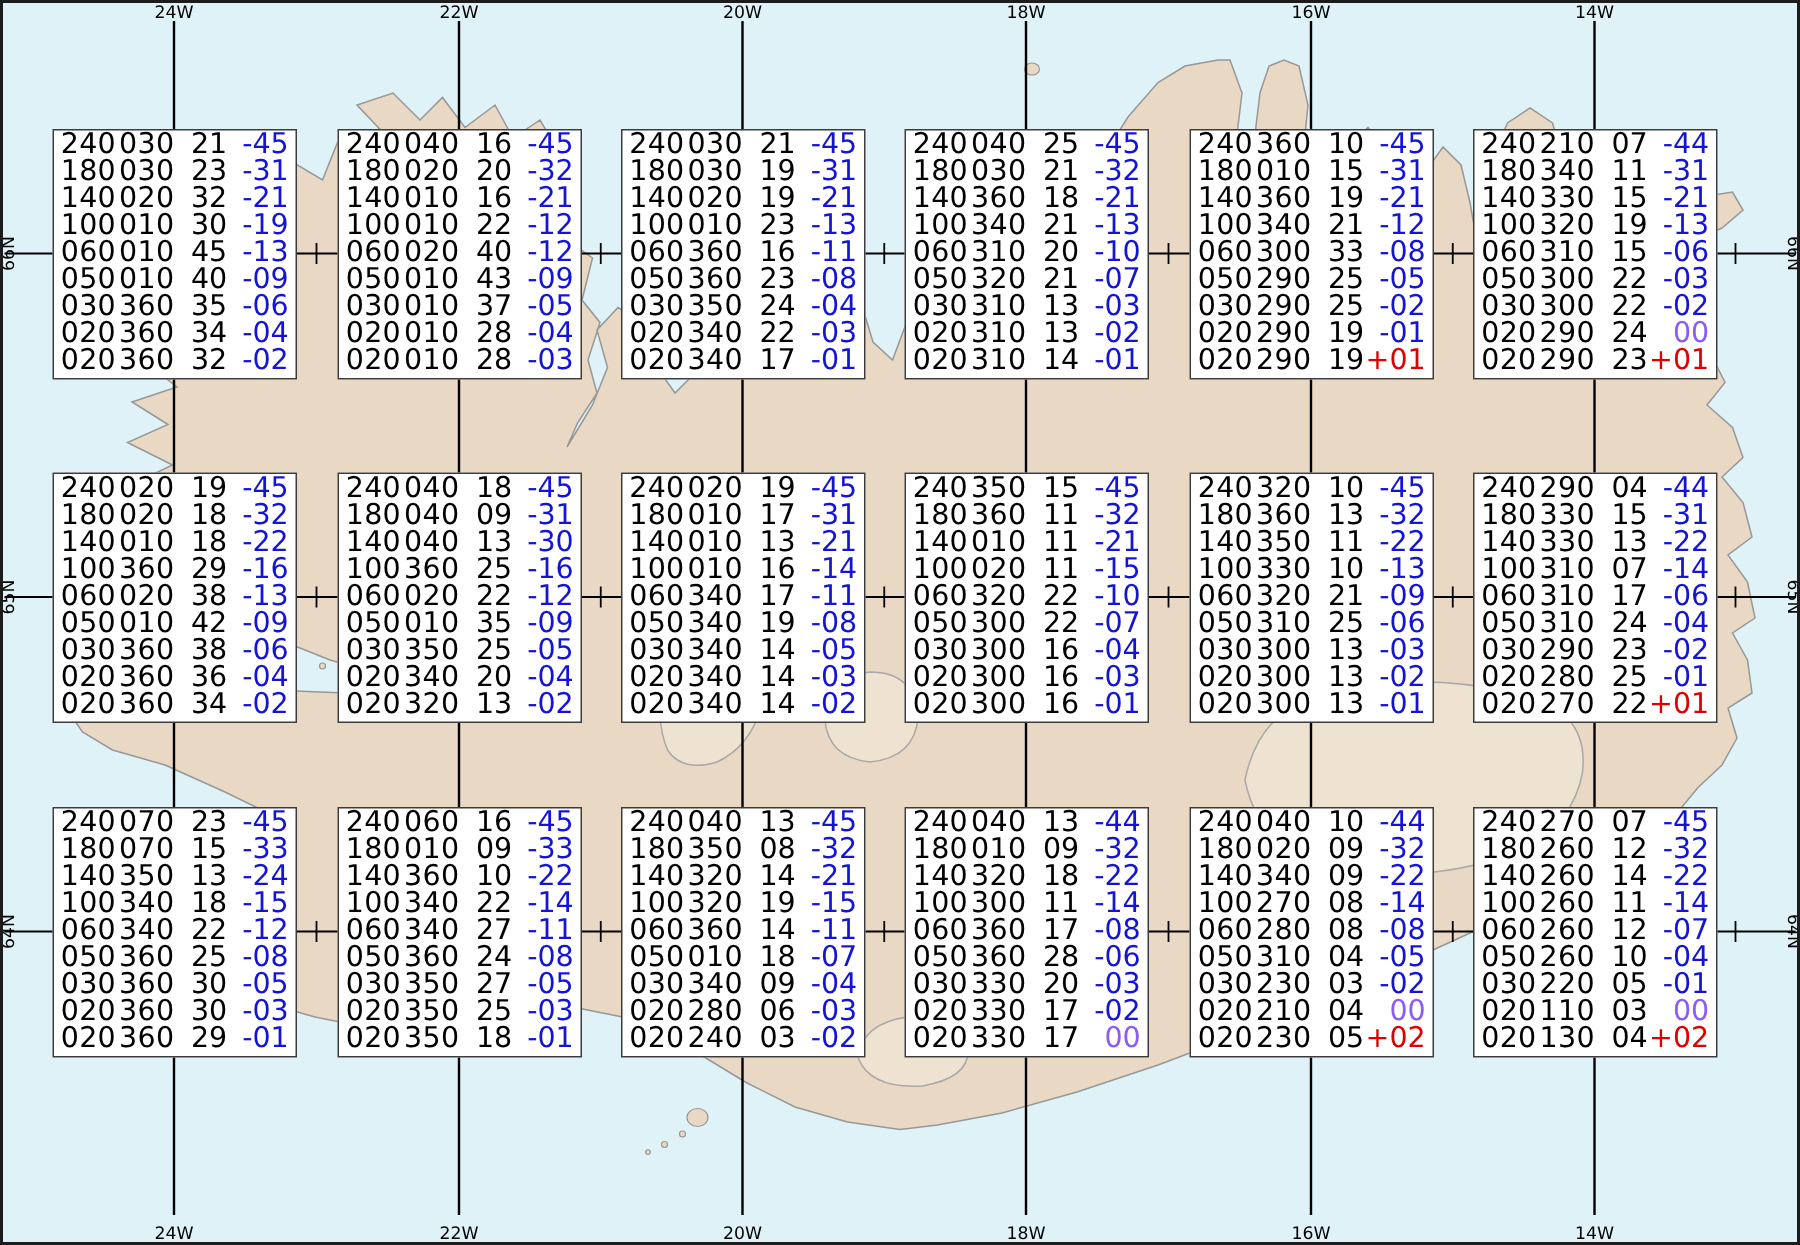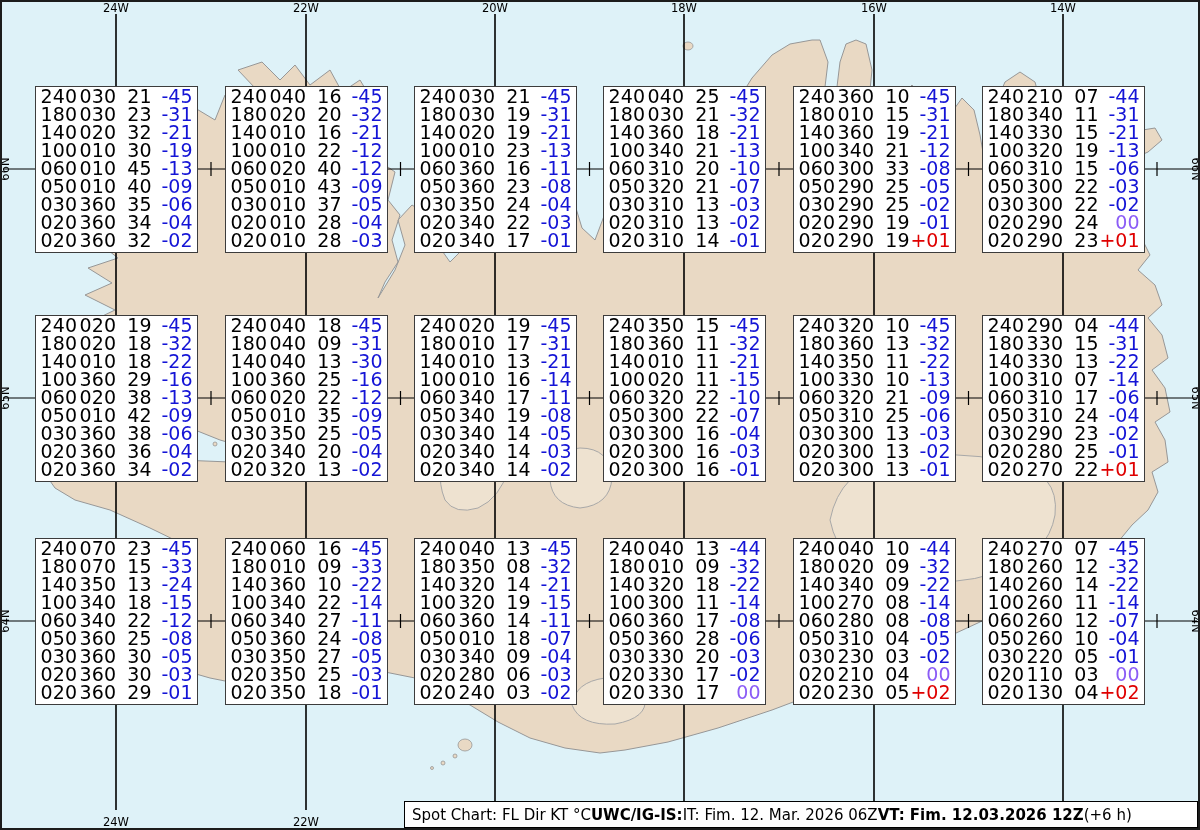--- a/index.html
+++ b/index.html
@@ -339,20 +339,13 @@
         <div class="spot-line"><span class="fl">140</span><span class="dir">260</span><span class="spd">14</span><span class="tmp neg">-22</span></div>
         <div class="spot-line"><span class="fl">100</span><span class="dir">260</span><span class="spd">11</span><span class="tmp neg">-14</span></div>
         <div class="spot-line"><span class="fl">060</span><span class="dir">260</span><span class="spd">12</span><span class="tmp neg">-07</span></div>
         <div class="spot-line"><span class="fl">050</span><span class="dir">260</span><span class="spd">10</span><span class="tmp neg">-04</span></div>
         <div class="spot-line"><span class="fl">030</span><span class="dir">220</span><span class="spd">05</span><span class="tmp neg">-01</span></div>
         <div class="spot-line"><span class="fl">020</span><span class="dir">110</span><span class="spd">03</span><span class="tmp zero">00</span></div>
         <div class="spot-line"><span class="fl">020</span><span class="dir">130</span><span class="spd">04</span><span class="tmp pos">+02</span></div>
       </div>
     </div>
 
-  <div id="caption-bar">
-      <span class="seg">Spot Chart: FL Dir KT °C </span>
-      <span class="seg-bold">UWC/IG-IS:</span>
-      <span class="seg"> IT: Fim. 12. Mar. 2026 06Z </span>
-      <span class="seg-bold">VT: Fim. 12.03.2026 12Z</span>
-      <span class="seg"> (+6 h)</span>
-    </div>
 </div>
 
 </body></html>

